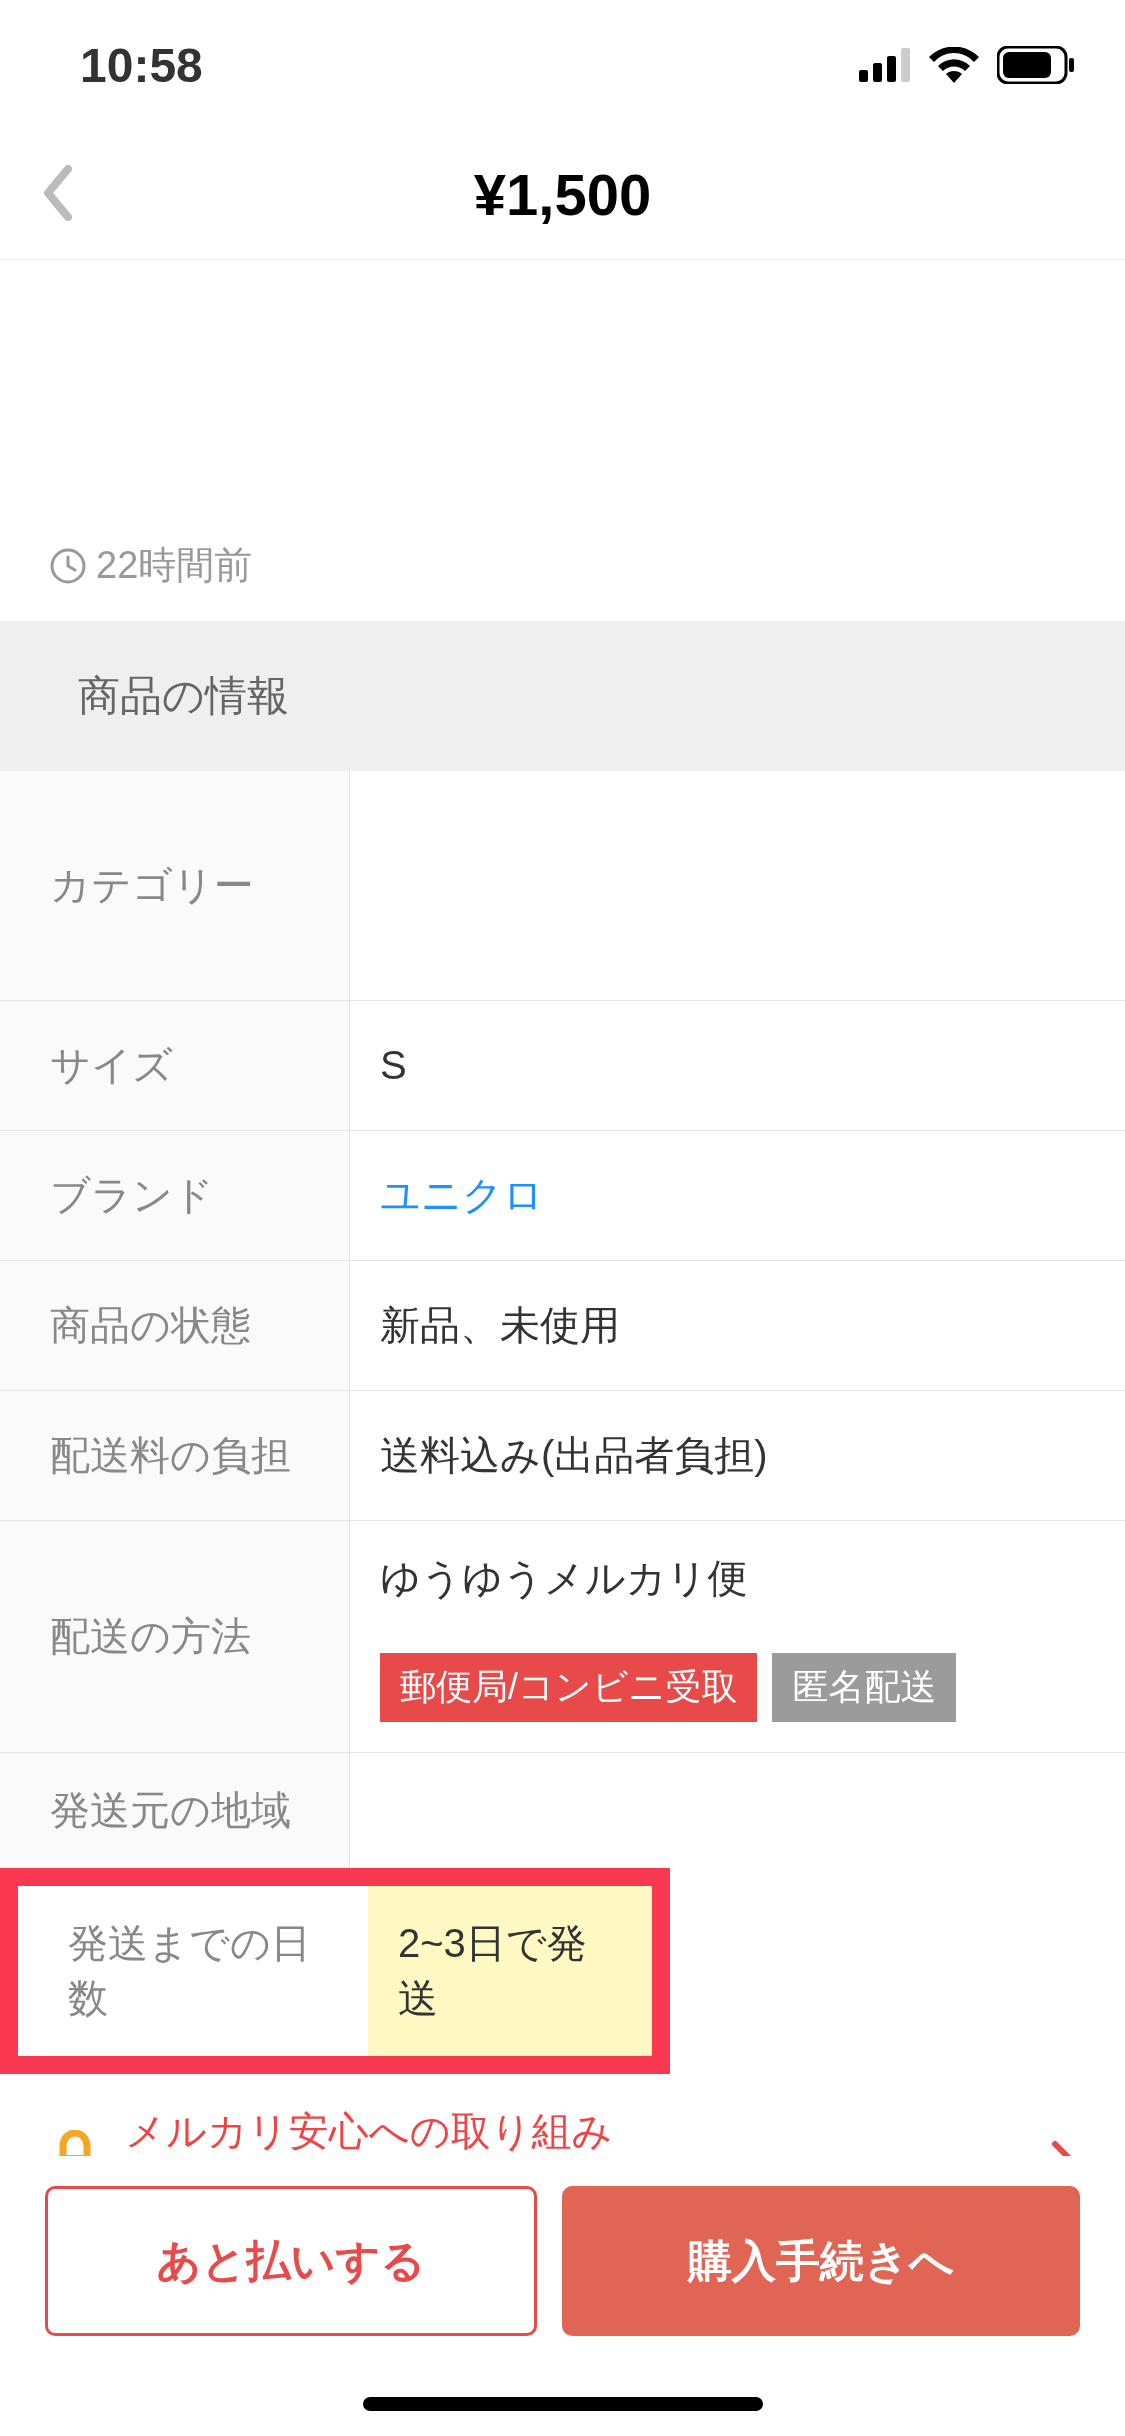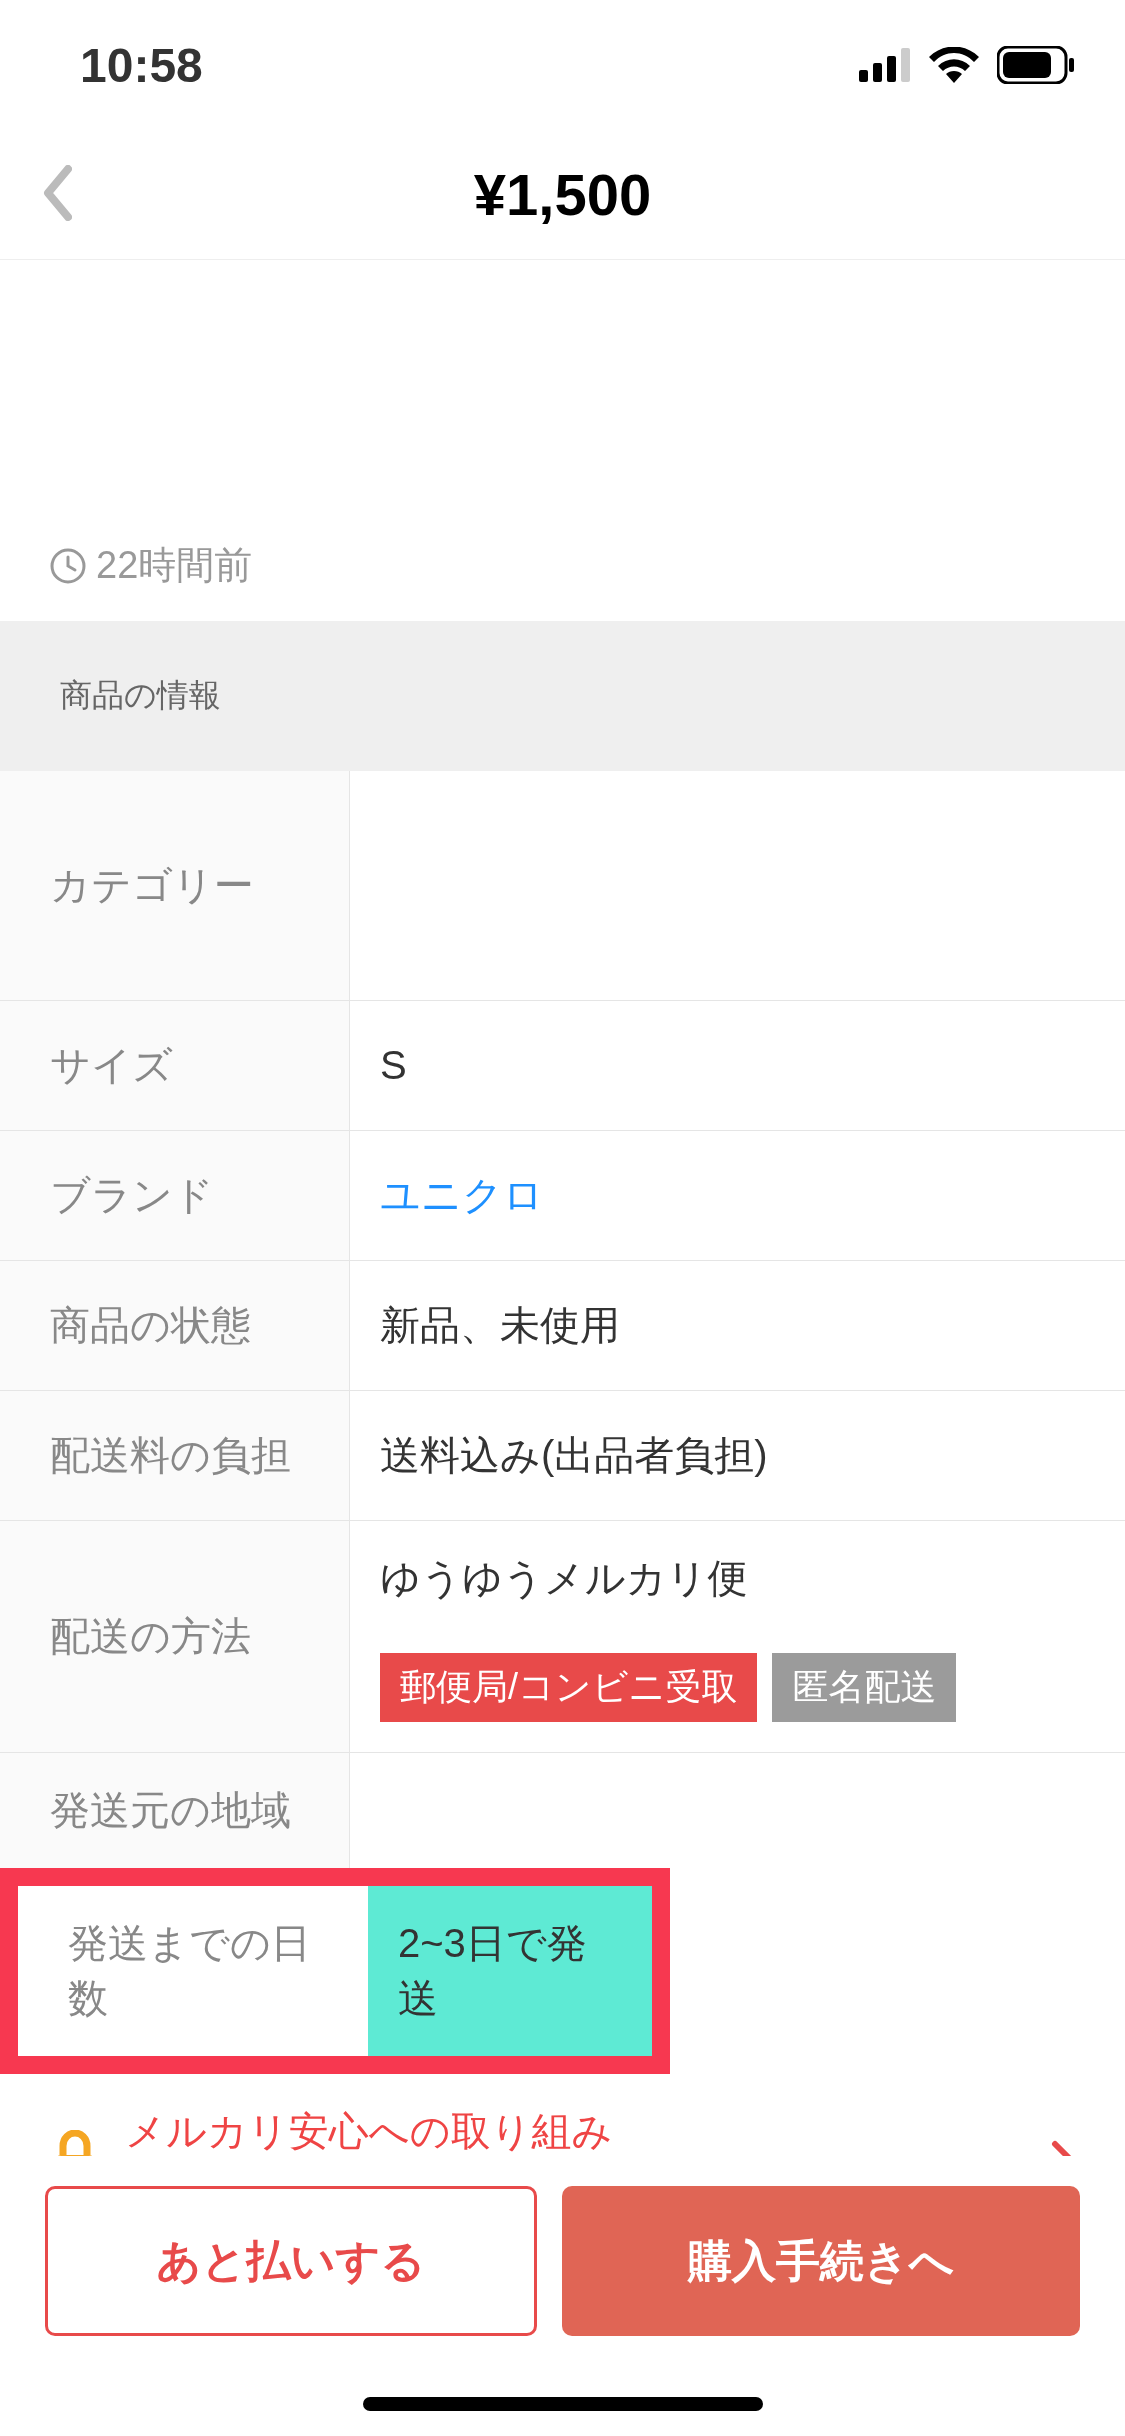--- a/index.html
+++ b/index.html
@@ -44,22 +44,22 @@
       align-items: center;
       gap: 10px;
       color: #999;
       font-size: 38px;
     }
     .section-header {
       background: #efefef;
       height: 150px;
       display: flex;
       align-items: center;
-      padding: 0 60px;
-      font-size: 32px;
+      padding: 0 78px;
+      font-size: 42px;
       color: #666;
     }
     .info-table { display: flex; flex-direction: column; }
     .info-row {
       display: flex;
       border-bottom: 1px solid #e5e5e5;
       min-height: 130px;
     }
     .info-row.tall { min-height: 230px; }
     .info-label {
@@ -90,21 +90,21 @@
       color: #fff;
     }
     .tag-red { background: #E84A4A; }
     .tag-gray { background: #9B9B9B; }
     .highlight-row-wrapper {
       padding: 0;
       background: #F73850;
     }
     .highlight-inner {
       margin: 18px;
-      background: #5eead4;
+      background: #fef9c3;
       display: flex;
       min-height: 110px;
     }
     .highlight-inner .info-label {
       border-right: none;
       background: #fff;
     }
     .safety-row {
       display: flex;
       align-items: center;

